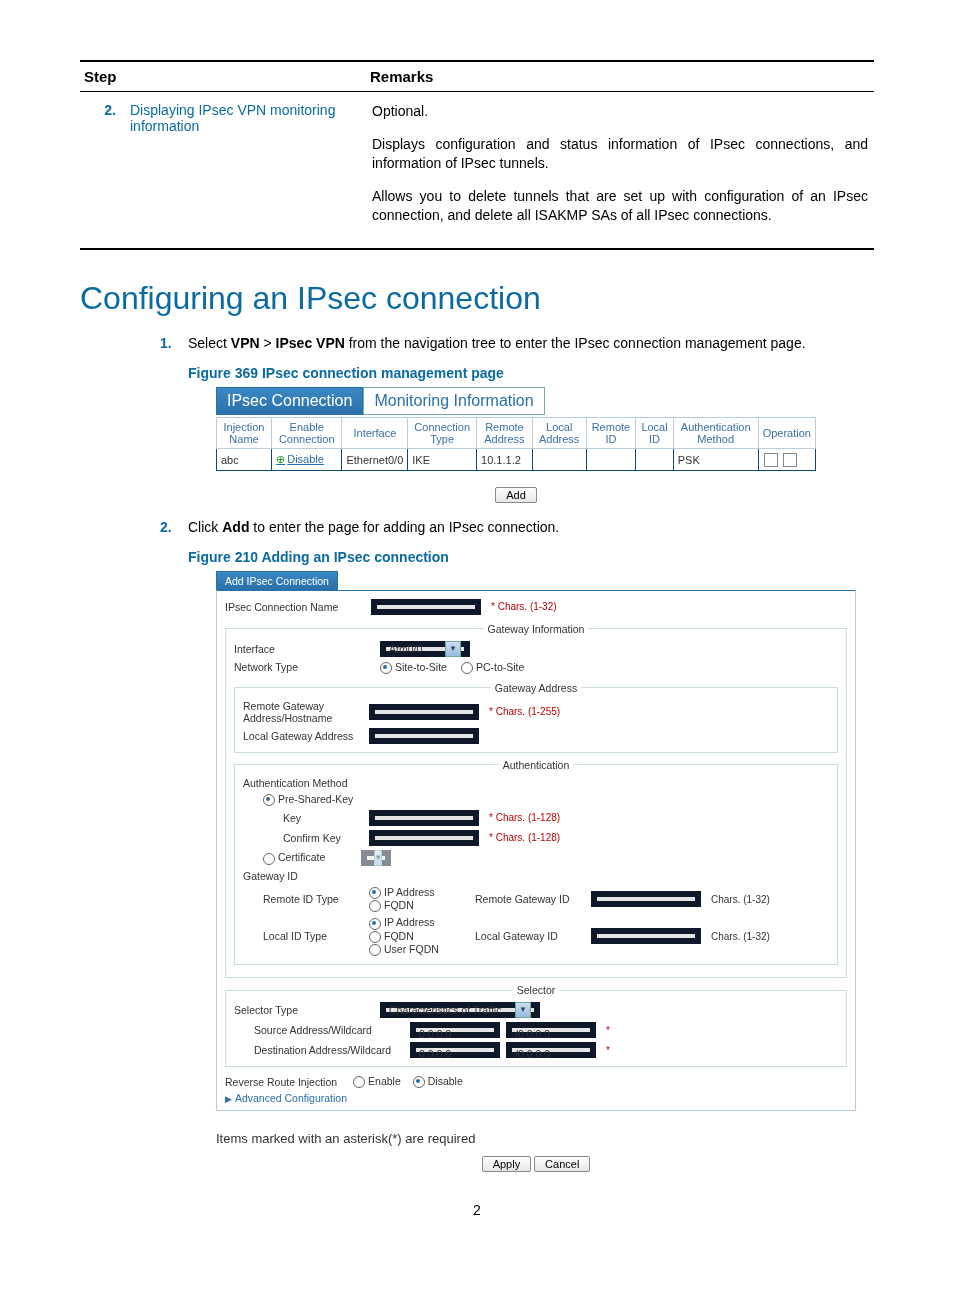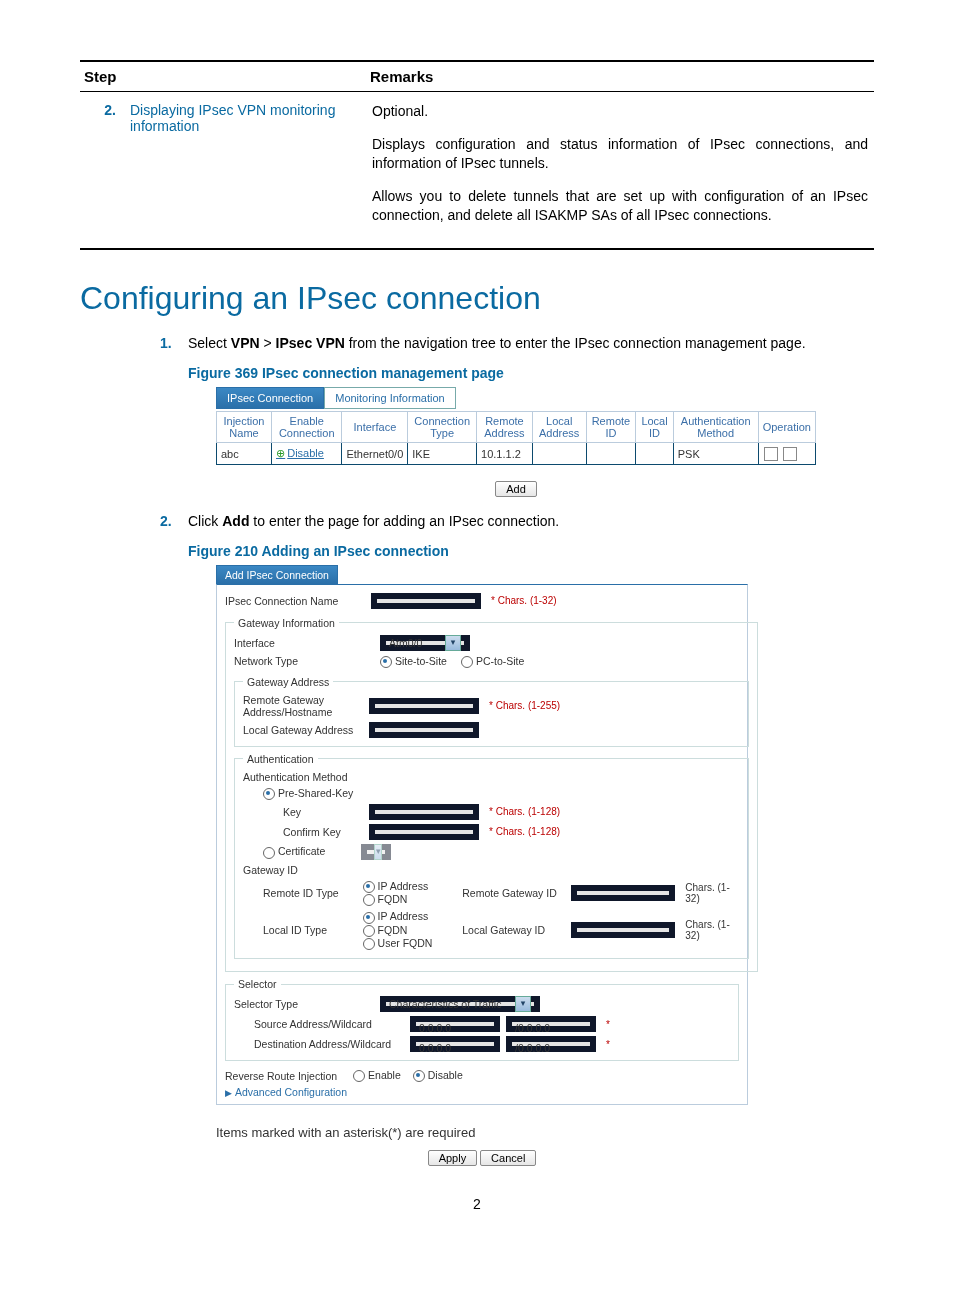--- a/index.html
+++ b/index.html
@@ -12,44 +12,44 @@
   .steplink { color:#0a6aa1; }
   .remarks p { margin:0 0 14px 0; line-height:1.35; text-align:justify; }
   h1.sect { font-family:"Segoe UI Light","Helvetica Neue",Arial,sans-serif; font-weight:300; color:#0a6aa1; font-size:32px; margin:30px 0 18px 0; }
   ol.instructions { list-style:none; padding:0; margin:0 0 0 80px; }
   ol.instructions li { position:relative; padding-left:28px; margin-bottom:10px; font-size:14px; }
   ol.instructions li .num { position:absolute; left:0; top:0; color:#0a6aa1; font-weight:bold; }
   .figcaption { color:#0a6aa1; font-weight:bold; font-size:14px; margin:14px 0 6px 0; }
   
   .fig369 { margin-left:28px; width:600px; font-size:11px; }
   .tabrow { display:flex; }
-  .tab { padding:4px 10px; border:1px solid #7aa; font-size:11px; }
+  .tab { padding:4px 10px; border:1px solid #7aa; font-size:16px; }
   .tab.active { background:linear-gradient(#3b88c4,#2a6fa8); color:#fff; border-color:#2a6fa8; border-bottom:none; }
   .tab.inactive { color:#2a6fa8; background:#fff; border-bottom:1px solid #7aa; }
   table.grid369 { border-collapse:collapse; width:100%; margin-top:2px; font-size:11px; }
   table.grid369 th { border:1px solid #bcd; padding:3px 4px; color:#3b6fa8; font-weight:normal; background:#fff; }
   table.grid369 td { border:1px solid #0c4a6e; padding:3px 4px; color:#333; }
   .opicon { display:inline-block; width:12px; height:12px; border:1px solid #888; margin:0 1px; vertical-align:middle; }
   .opicon.edit { background:#fff; } .opicon.del { background:#fff; }
   .addbtn-wrap { text-align:center; margin:16px 0; }
   button.addbtn, button.formbtn { font-size:11px; padding:1px 10px; background:linear-gradient(#fff,#e6e6e6); border:1px solid #888; border-radius:2px; }
   .disable-link { color:#2a6fa8; text-decoration:underline; }
   .disable-link::before { content:"⊕"; color:#2a9a2a; margin-right:2px; }
   
-  .fig370 { margin-left:28px; width:532px; font-size:10.5px; color:#333; }
+  .fig370 { margin-left:28px; width:640px; font-size:10.5px; color:#333; }
   .tab370 { display:inline-block; background:linear-gradient(#3b88c4,#2a6fa8); color:#fff; padding:3px 8px; font-size:10.5px; border:1px solid #2a6fa8; border-bottom:none; }
   .panel370 { border:1px solid #bcd; border-top:1px solid #2a6fa8; padding:6px 8px 4px 8px; }
   .row370 { display:flex; align-items:center; padding:2px 0; gap:6px; }
   .lab370 { width:140px; }
   .in370, .sel370 { border:6px solid #0f172a; height:16px; font-size:10.5px; padding:0 3px; box-sizing:border-box; background:#e5e5e5; }
   .sel370 { display:inline-flex; align-items:center; justify-content:space-between; }
   .sel370 .arrow { width:14px; height:14px; background:linear-gradient(#cde,#9bd); border:1px solid #6a9; text-align:center; line-height:12px; font-size:9px; color:#246; margin-left:4px; }
   .hint { color:#b00; font-size:10px; margin-left:4px; }
   fieldset.fs370 { border:1px solid #cdd; margin:6px 0; padding:4px 8px 6px 8px; }
-  fieldset.fs370 legend { font-size:10.5px; color:#333; padding:0 4px; }
+  fieldset.fs370 legend { font-size:10.5px; color:#333; padding:0 4px;text-align:center; }
   .radio, .radiosel { display:inline-block; width:10px; height:10px; border:1px solid #666; border-radius:50%; vertical-align:middle; margin-right:3px; position:relative; }
   .radiosel::after { content:""; position:absolute; left:2px; top:2px; width:4px; height:4px; background:#2a6fa8; border-radius:50%; }
   .advlink { color:#2a6fa8; cursor:pointer; }
   .advlink::before { content:"▶"; font-size:9px; color:#2a6fa8; margin-right:3px; }
   .footnote { font-size:13px; margin-top:20px; }
   .btnrow { text-align:center; margin-top:10px; }
   .pgnum { text-align:center; font-size:14px; margin-top:30px; }
 </style>
 </head>
 <body>

